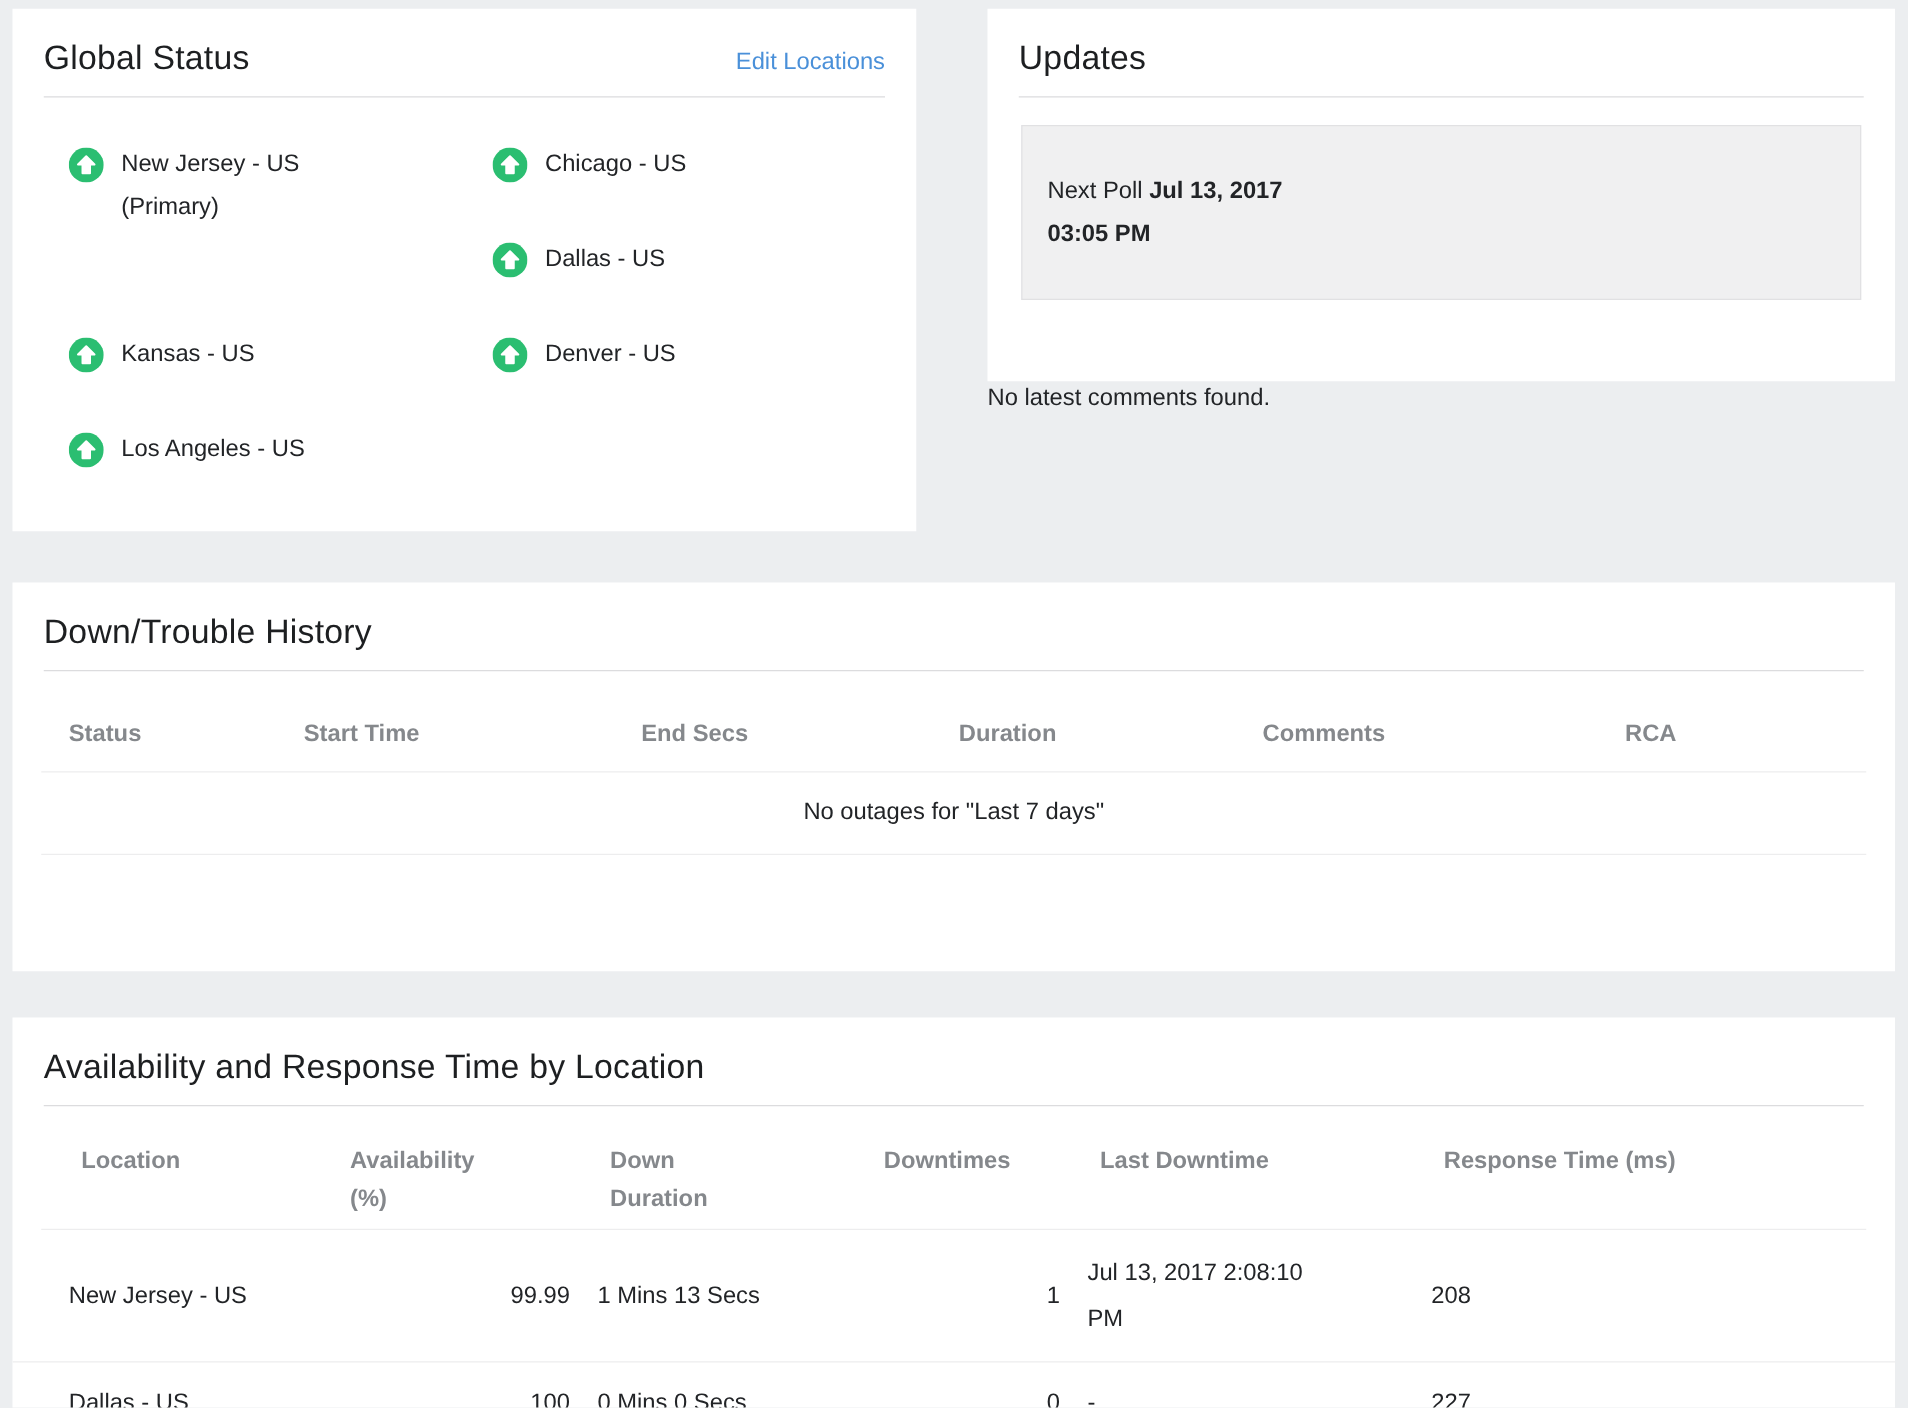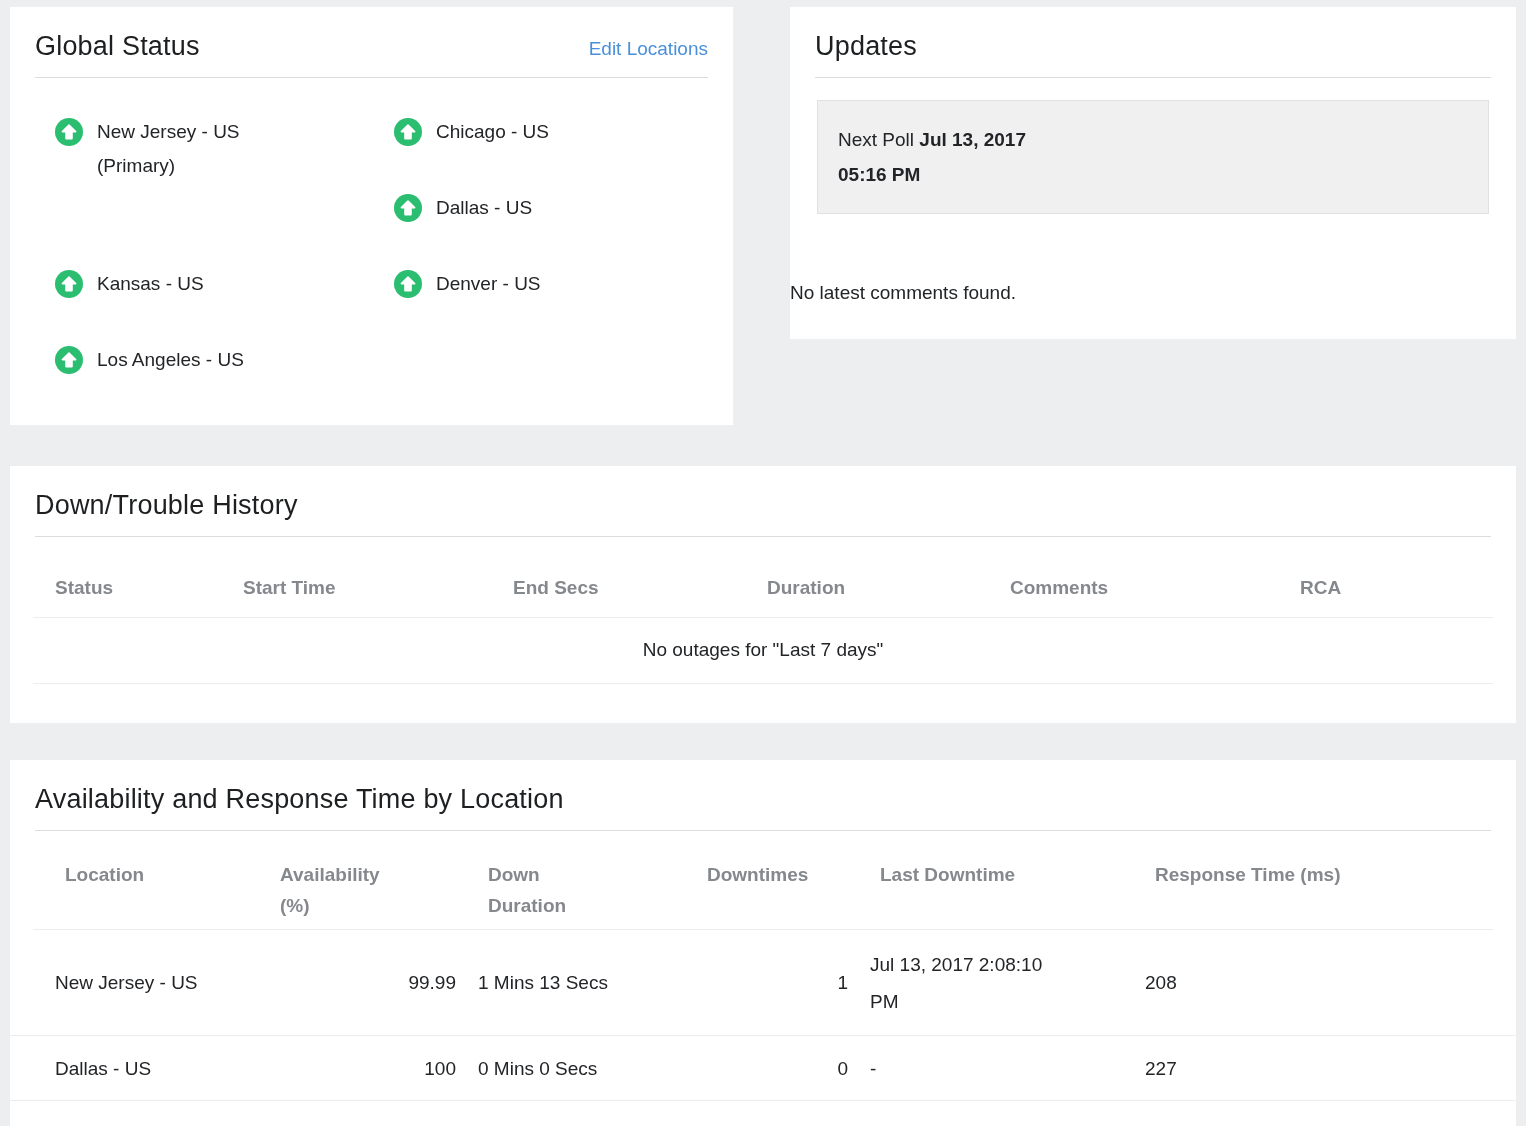--- a/index.html
+++ b/index.html
@@ -7,24 +7,24 @@
   body {
     width: 1526px; height: 1126px;
     background: #eceef0;
     font-family: "Liberation Sans", sans-serif;
     color: #26282a;
     overflow: hidden;
   }
   .top-row { display: flex; gap: 57px; padding: 7px 10px 0 10px; }
   .panel { background: #ffffff; }
   .panel-gs { width: 723px; height: 418px; flex: 0 0 723px; }
-  .panel-up { flex: 1; height: 332px; }
+  .panel-up { flex: 1; height: 298px; }
   .spacer-a { height: 41px; }
   .spacer-b { height: 37px; }
-  .panel-mid { margin: 0 10px; height: 257px; }
+  .panel-mid { margin: 0 10px; height: 311px; }
   .panel-bot { margin: 0 10px; height: 472px; overflow: hidden; }
 
   .panel-head {
     display: flex; justify-content: space-between; align-items: baseline;
     padding: 24px 25px 15px 25px;
   }
   .panel-title { font-size: 27px; font-weight: 500; color: #1d1f21; letter-spacing: 0.2px; text-align: right; }
   .edit-link { font-size: 19px; color: #4a90d9; text-decoration: none; cursor: pointer; }
   .h-divider { border-top: 1px solid #dcdcde; margin: 0 25px; }
 
@@ -44,21 +44,21 @@
   .r2c2 { grid-column: 2; grid-row: 2; }
   .r3c1 { grid-column: 1; grid-row: 3; }
   .r3c2 { grid-column: 2; grid-row: 3; }
   .r4c1 { grid-column: 1; grid-row: 4; }
 
   
   .poll-box {
     margin: 22px 27px 0 27px;
     background: #f0f0f1;
     border: 1px solid #e1e1e3;
-    padding: 21px 20px;
+    padding: 34px 20px;
     font-size: 19px;
     line-height: 35px;
     color: #222427;
   }
   .poll-box b { font-weight: bold; }
   .no-comments { text-align: left; font-size: 19px; color: #222427; margin-top: 68px; }
 
   
   .dt-head {
     display: grid;
@@ -185,21 +185,21 @@
   <div class="panel panel-up">
     <div class="panel-head">
       <div class="panel-title">Updates</div>
     </div>
     <div class="h-divider"></div>
 
     <div class="poll-box">
       <span>Next Poll</span>
       <b>Jul 13, 2017</b>
       <br>
-      <b>05:16 PM</b>
+      <b>03:05 PM</b>
     </div>
 
     <div class="no-comments">No latest comments found.</div>
   </div>
 
 </div>
 
 <div class="spacer-a"></div>
 
 <div class="panel panel-mid">

